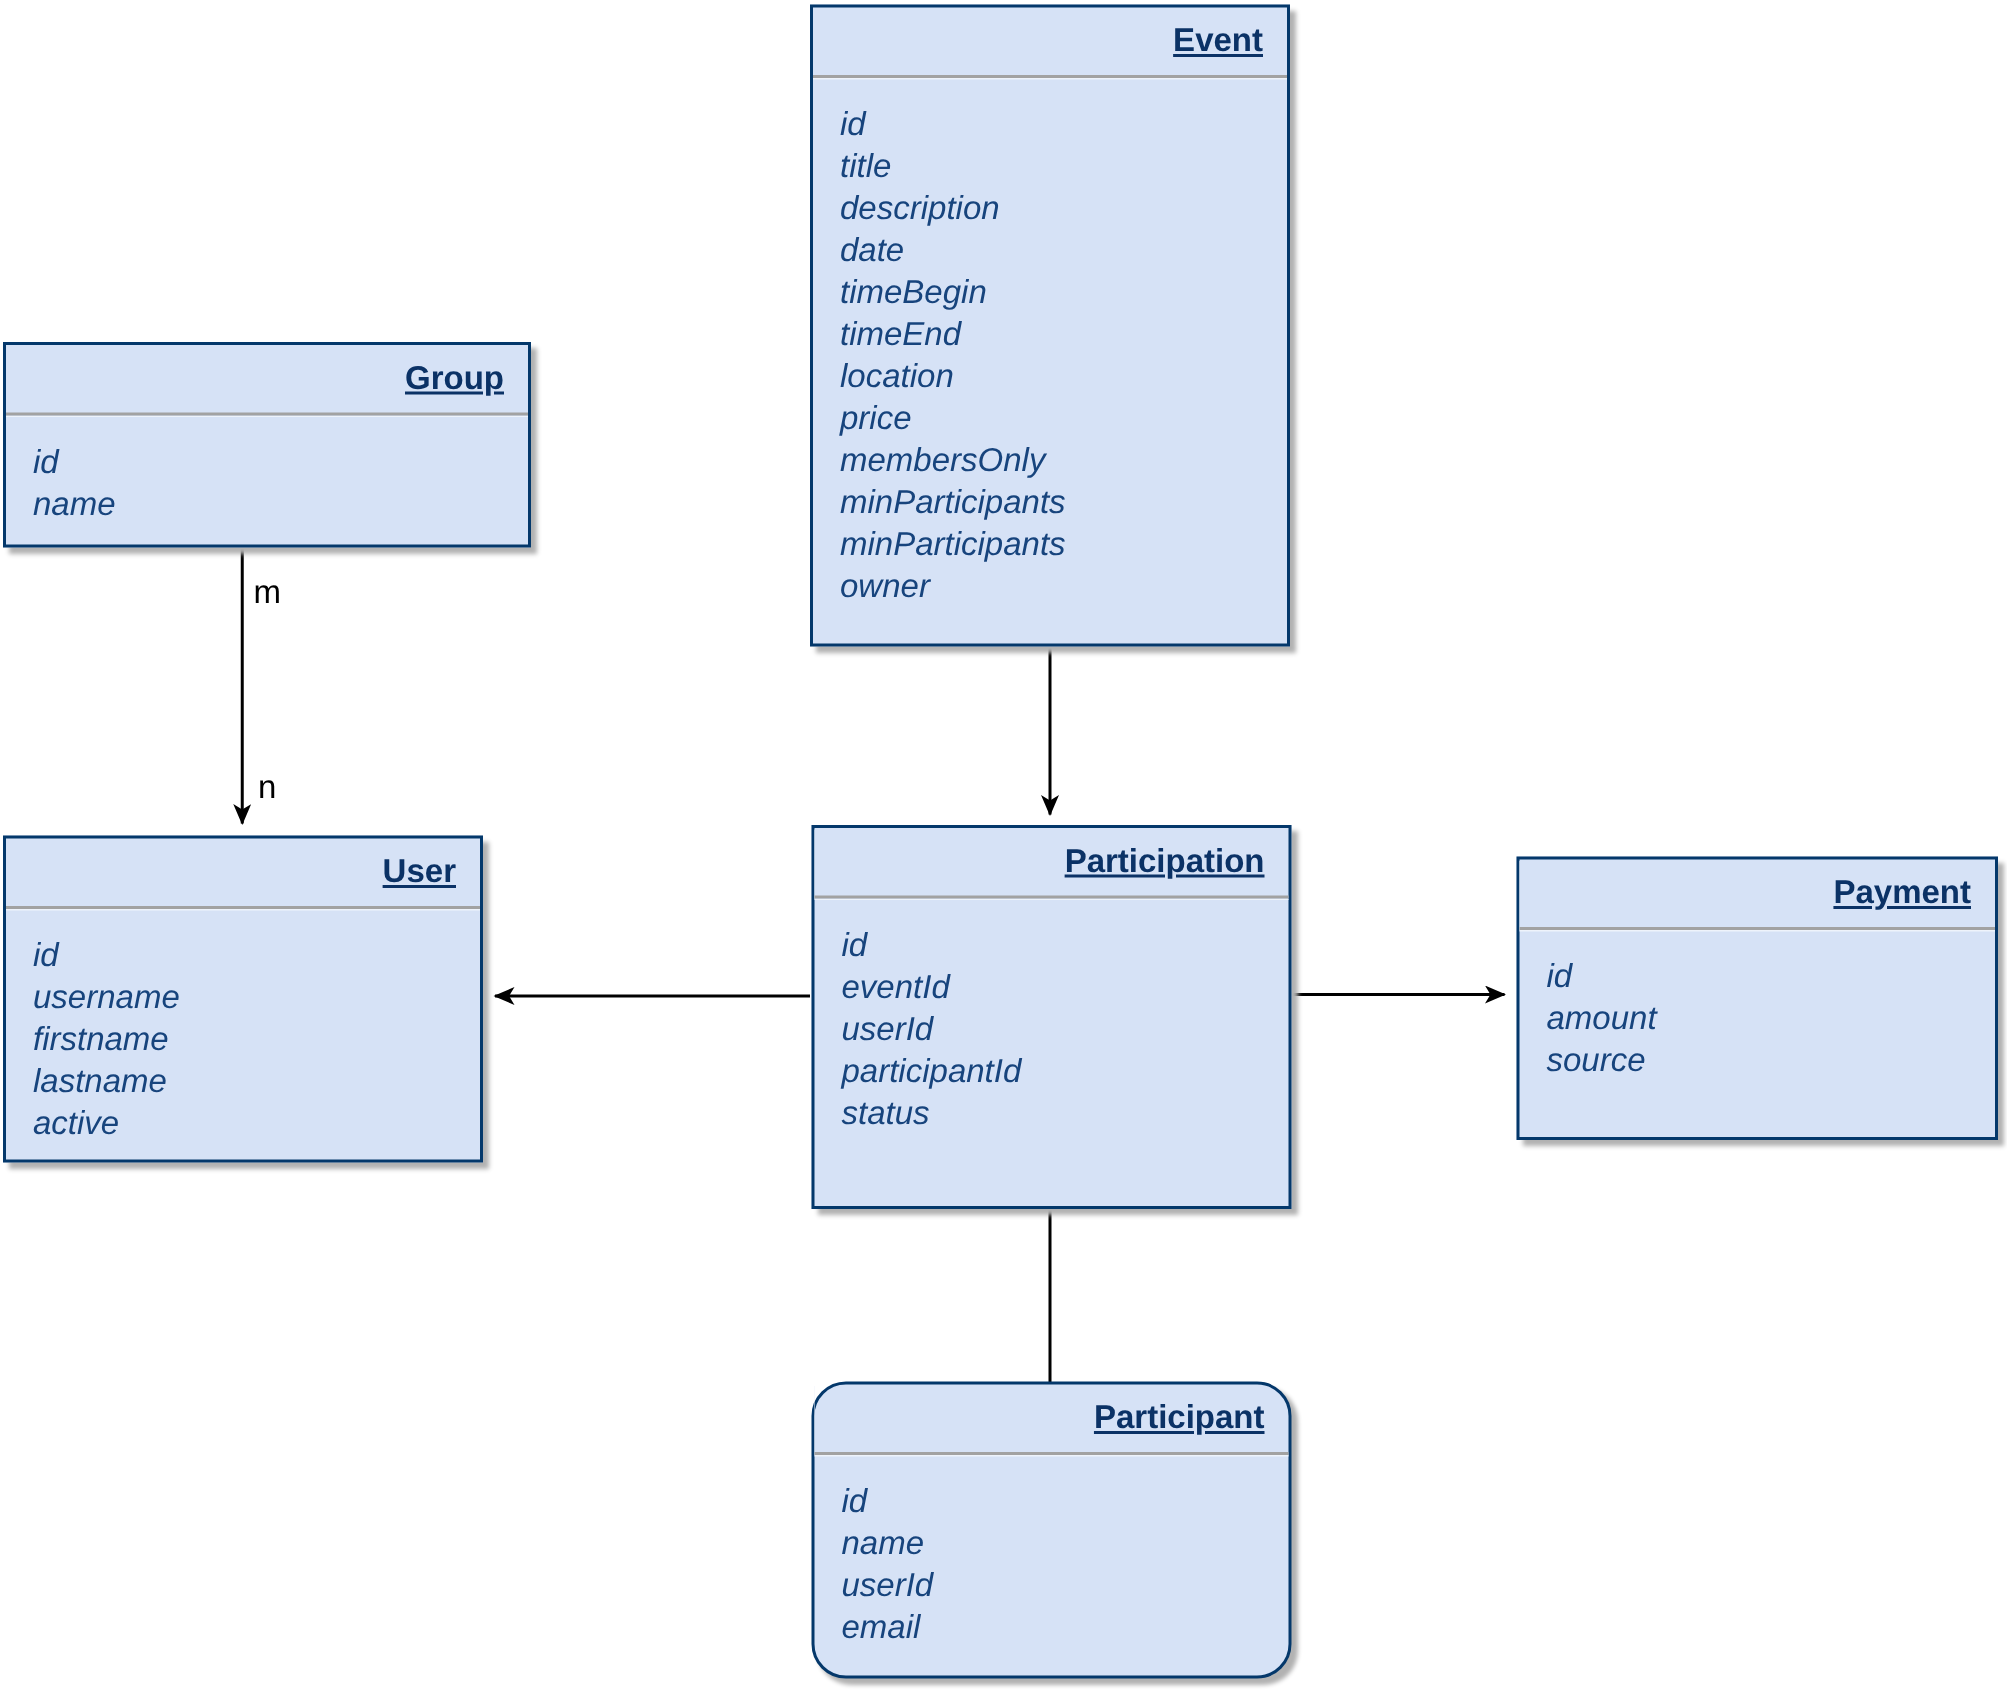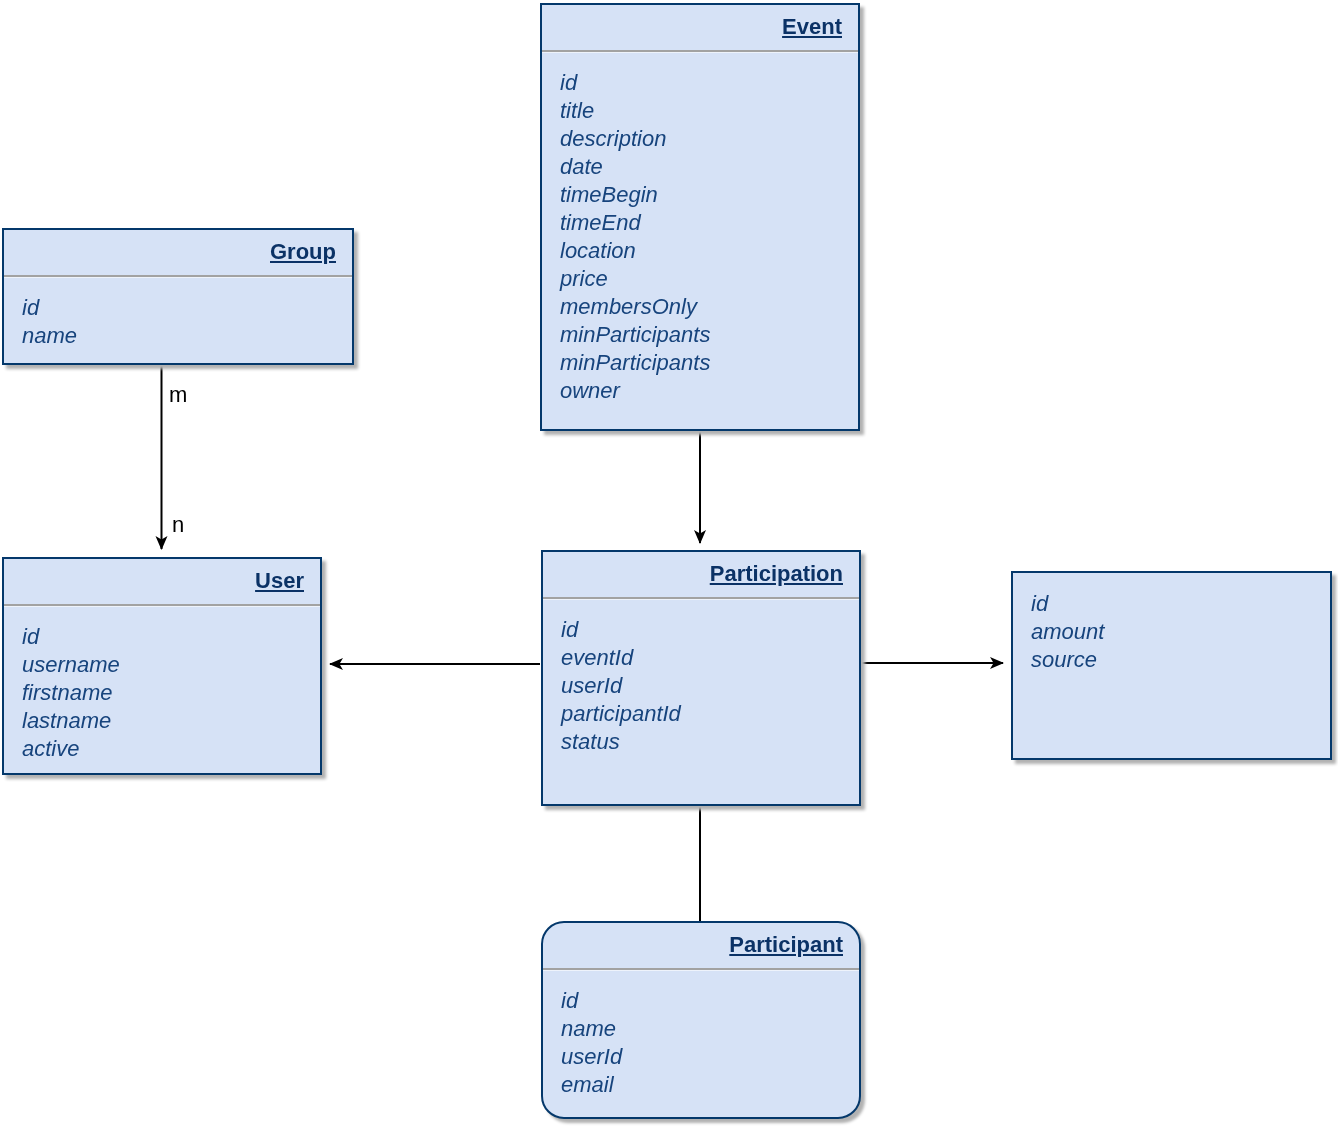--- a/index.html
+++ b/index.html
@@ -133,20 +133,23 @@
     <div class="entity-fields">
         <div class="field">id</div>
         <div class="field">eventId</div>
         <div class="field">userId</div>
         <div class="field">participantId</div>
         <div class="field">status</div>
       </div>
   </div>
 
   <div class="entity" style="left:1011px; top:571px; width:321px; height:189px;">
+    <div class="entity-header">
+      <span class="entity-title">Payment</span>
+    </div>
     <div class="entity-fields">
         <div class="field">id</div>
         <div class="field">amount</div>
         <div class="field">source</div>
       </div>
   </div>
 
   <div class="entity" style="left:541px; top:921px; width:320px; height:198px;border-radius:23px;">
     <div class="entity-header">
       <span class="entity-title">Participant</span>

